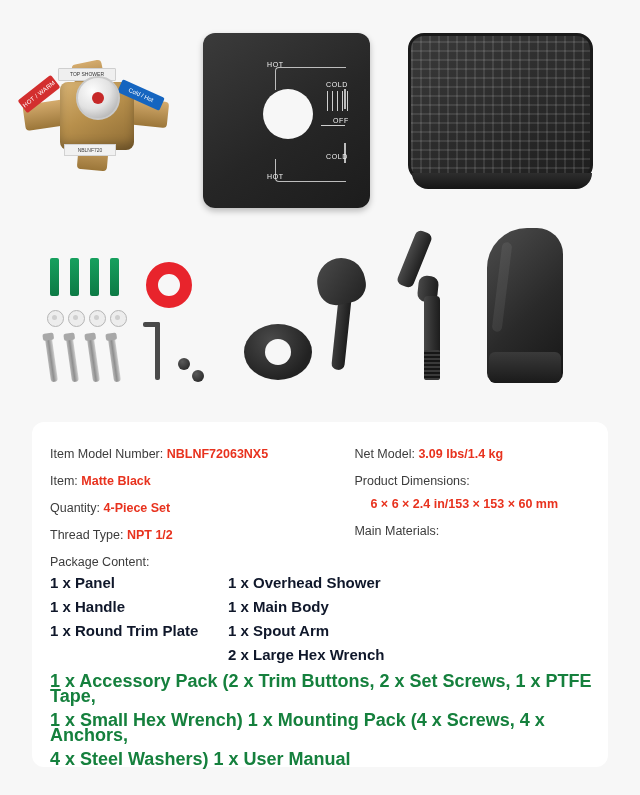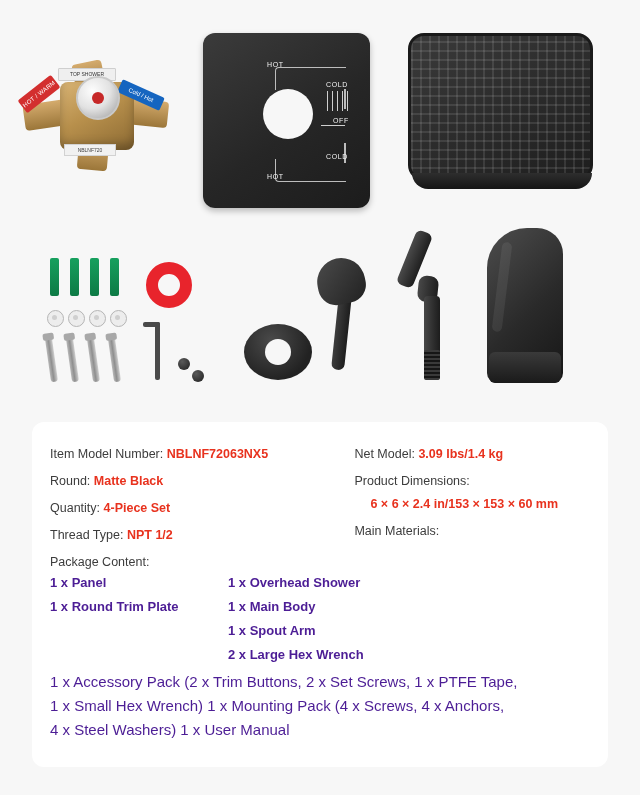--- a/index.html
+++ b/index.html
@@ -424,36 +424,36 @@
   }
   .pkg-cols {
     position: absolute;
     left: 18px;
     top: 153px;
     width: 540px;
     display: flex;
   }
   .pkg-col { width: 178px; }
   .pkg-item {
-    font-size: 13px;
-    color: #4c1d95;
+    font-size: 15px;
+    color: #0f172a;
     font-weight: bold;
     margin-bottom: 9px;
     line-height: 15px;
   }
   .pkg-footer {
     position: absolute;
     left: 18px;
     top: 252px;
     width: 545px;
   }
   .pkg-footer .fline {
-    font-size: 15px;
-    color: #4c1d95;
-    font-weight: normal;
+    font-size: 18px;
+    color: #15803d;
+    font-weight: bold;
     margin-bottom: 9px;
     line-height: 15px;
   }
 </style>
 </head>
 <body>
 
 <div class="page">
 
   <div class="products">
@@ -556,21 +556,21 @@
 
   <div class="card">
 
     <div class="spec-cols">
       <div class="col-left">
         <div class="spec-line">
           <span>Item Model Number:</span>
           <span class="val">NBLNF72063NX5</span>
         </div>
         <div class="spec-line">
-          <span>Round:</span>
+          <span>Item:</span>
           <span class="val">Matte Black</span>
         </div>
         <div class="spec-line">
           <span>Quantity:</span>
           <span class="val">4-Piece Set</span>
         </div>
         <div class="spec-line">
           <span>Thread Type:</span>
           <span class="val">NPT 1/2</span>
         </div>
@@ -591,20 +591,21 @@
           <span>Main Materials:</span>
         </div>
       </div>
     </div>
 
     <div class="pkg-title">Package Content:</div>
 
     <div class="pkg-cols">
       <div class="pkg-col">
         <div class="pkg-item">1 x Panel</div>
+        <div class="pkg-item">1 x Handle</div>
         <div class="pkg-item">1 x Round Trim Plate</div>
       </div>
       <div class="pkg-col">
         <div class="pkg-item">1 x Overhead Shower</div>
         <div class="pkg-item">1 x Main Body</div>
         <div class="pkg-item">1 x Spout Arm</div>
         <div class="pkg-item">2 x Large Hex Wrench</div>
       </div>
     </div>
 

